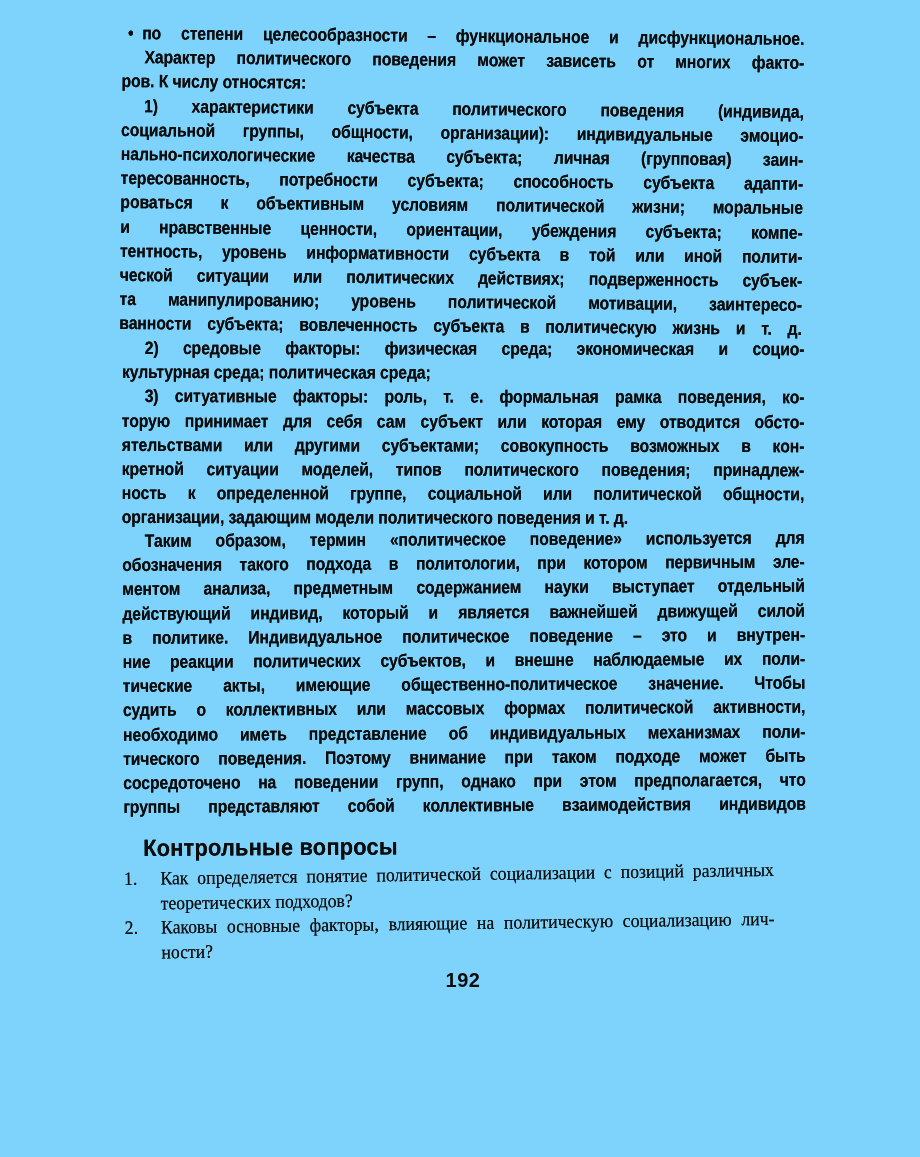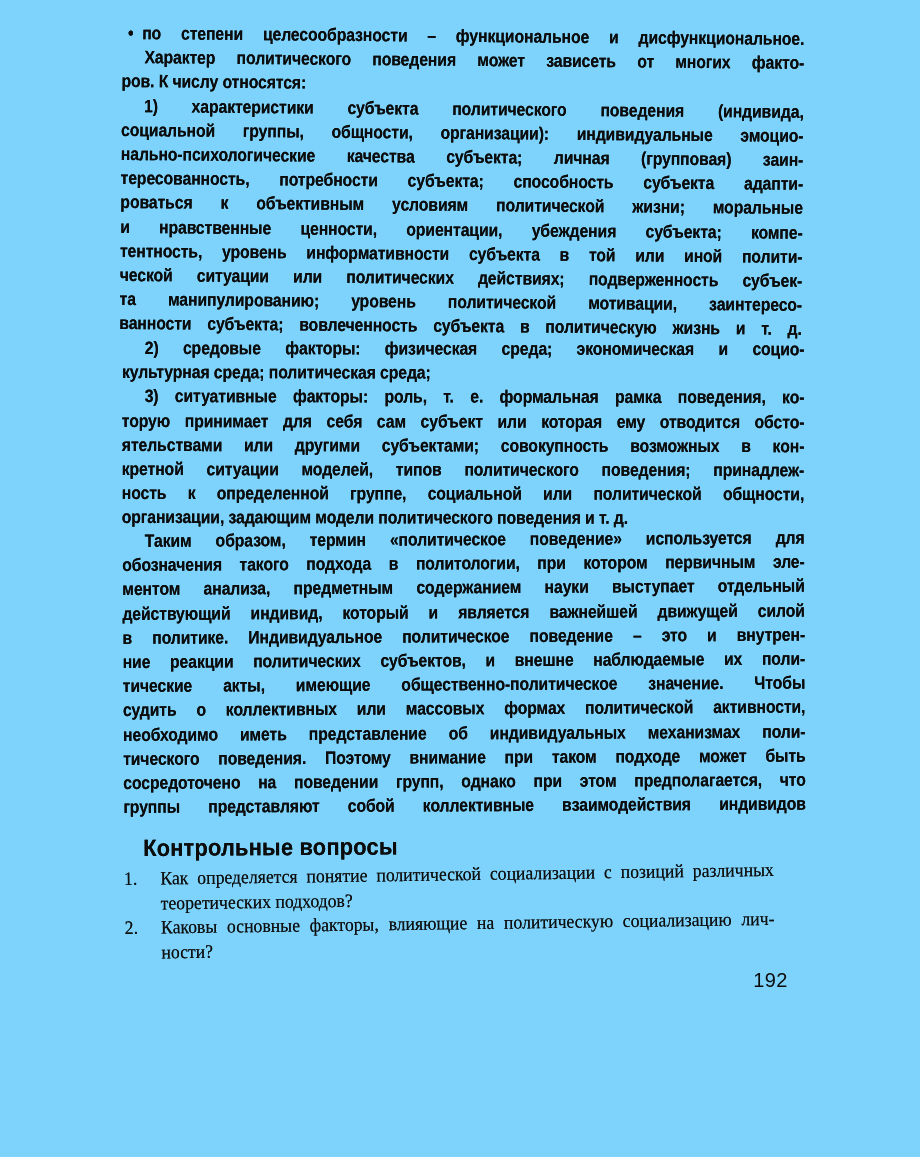--- a/index.html
+++ b/index.html
@@ -43,22 +43,22 @@
     line-height:24.6px;
     transform:rotate(-0.8deg) scaleX(0.931); transform-origin:0 0;
     text-shadow:0 0 0.4px rgba(0,0,0,0.8);
   }
   .q-item { position:relative; padding-left:41px; }
   .q-num { position:absolute; left:2px; top:0; }
   .q-line { text-align:justify; text-align-last:justify; }
   .q-line.left { text-align:left; text-align-last:left; }
   
   .page-number {
-    position:absolute; left:106px; top:969px; width:682px;
-    text-align:right; font-size:20px; font-weight:400;
+    position:absolute; left:122px; top:969px; width:682px;
+    text-align:center; font-size:20px; font-weight:700;
     letter-spacing:0.5px; color:#0c0c0c;
   }
 </style>
 </head>
 <body>
 
 <div class="page">
 
   <div class="body-block">
 

